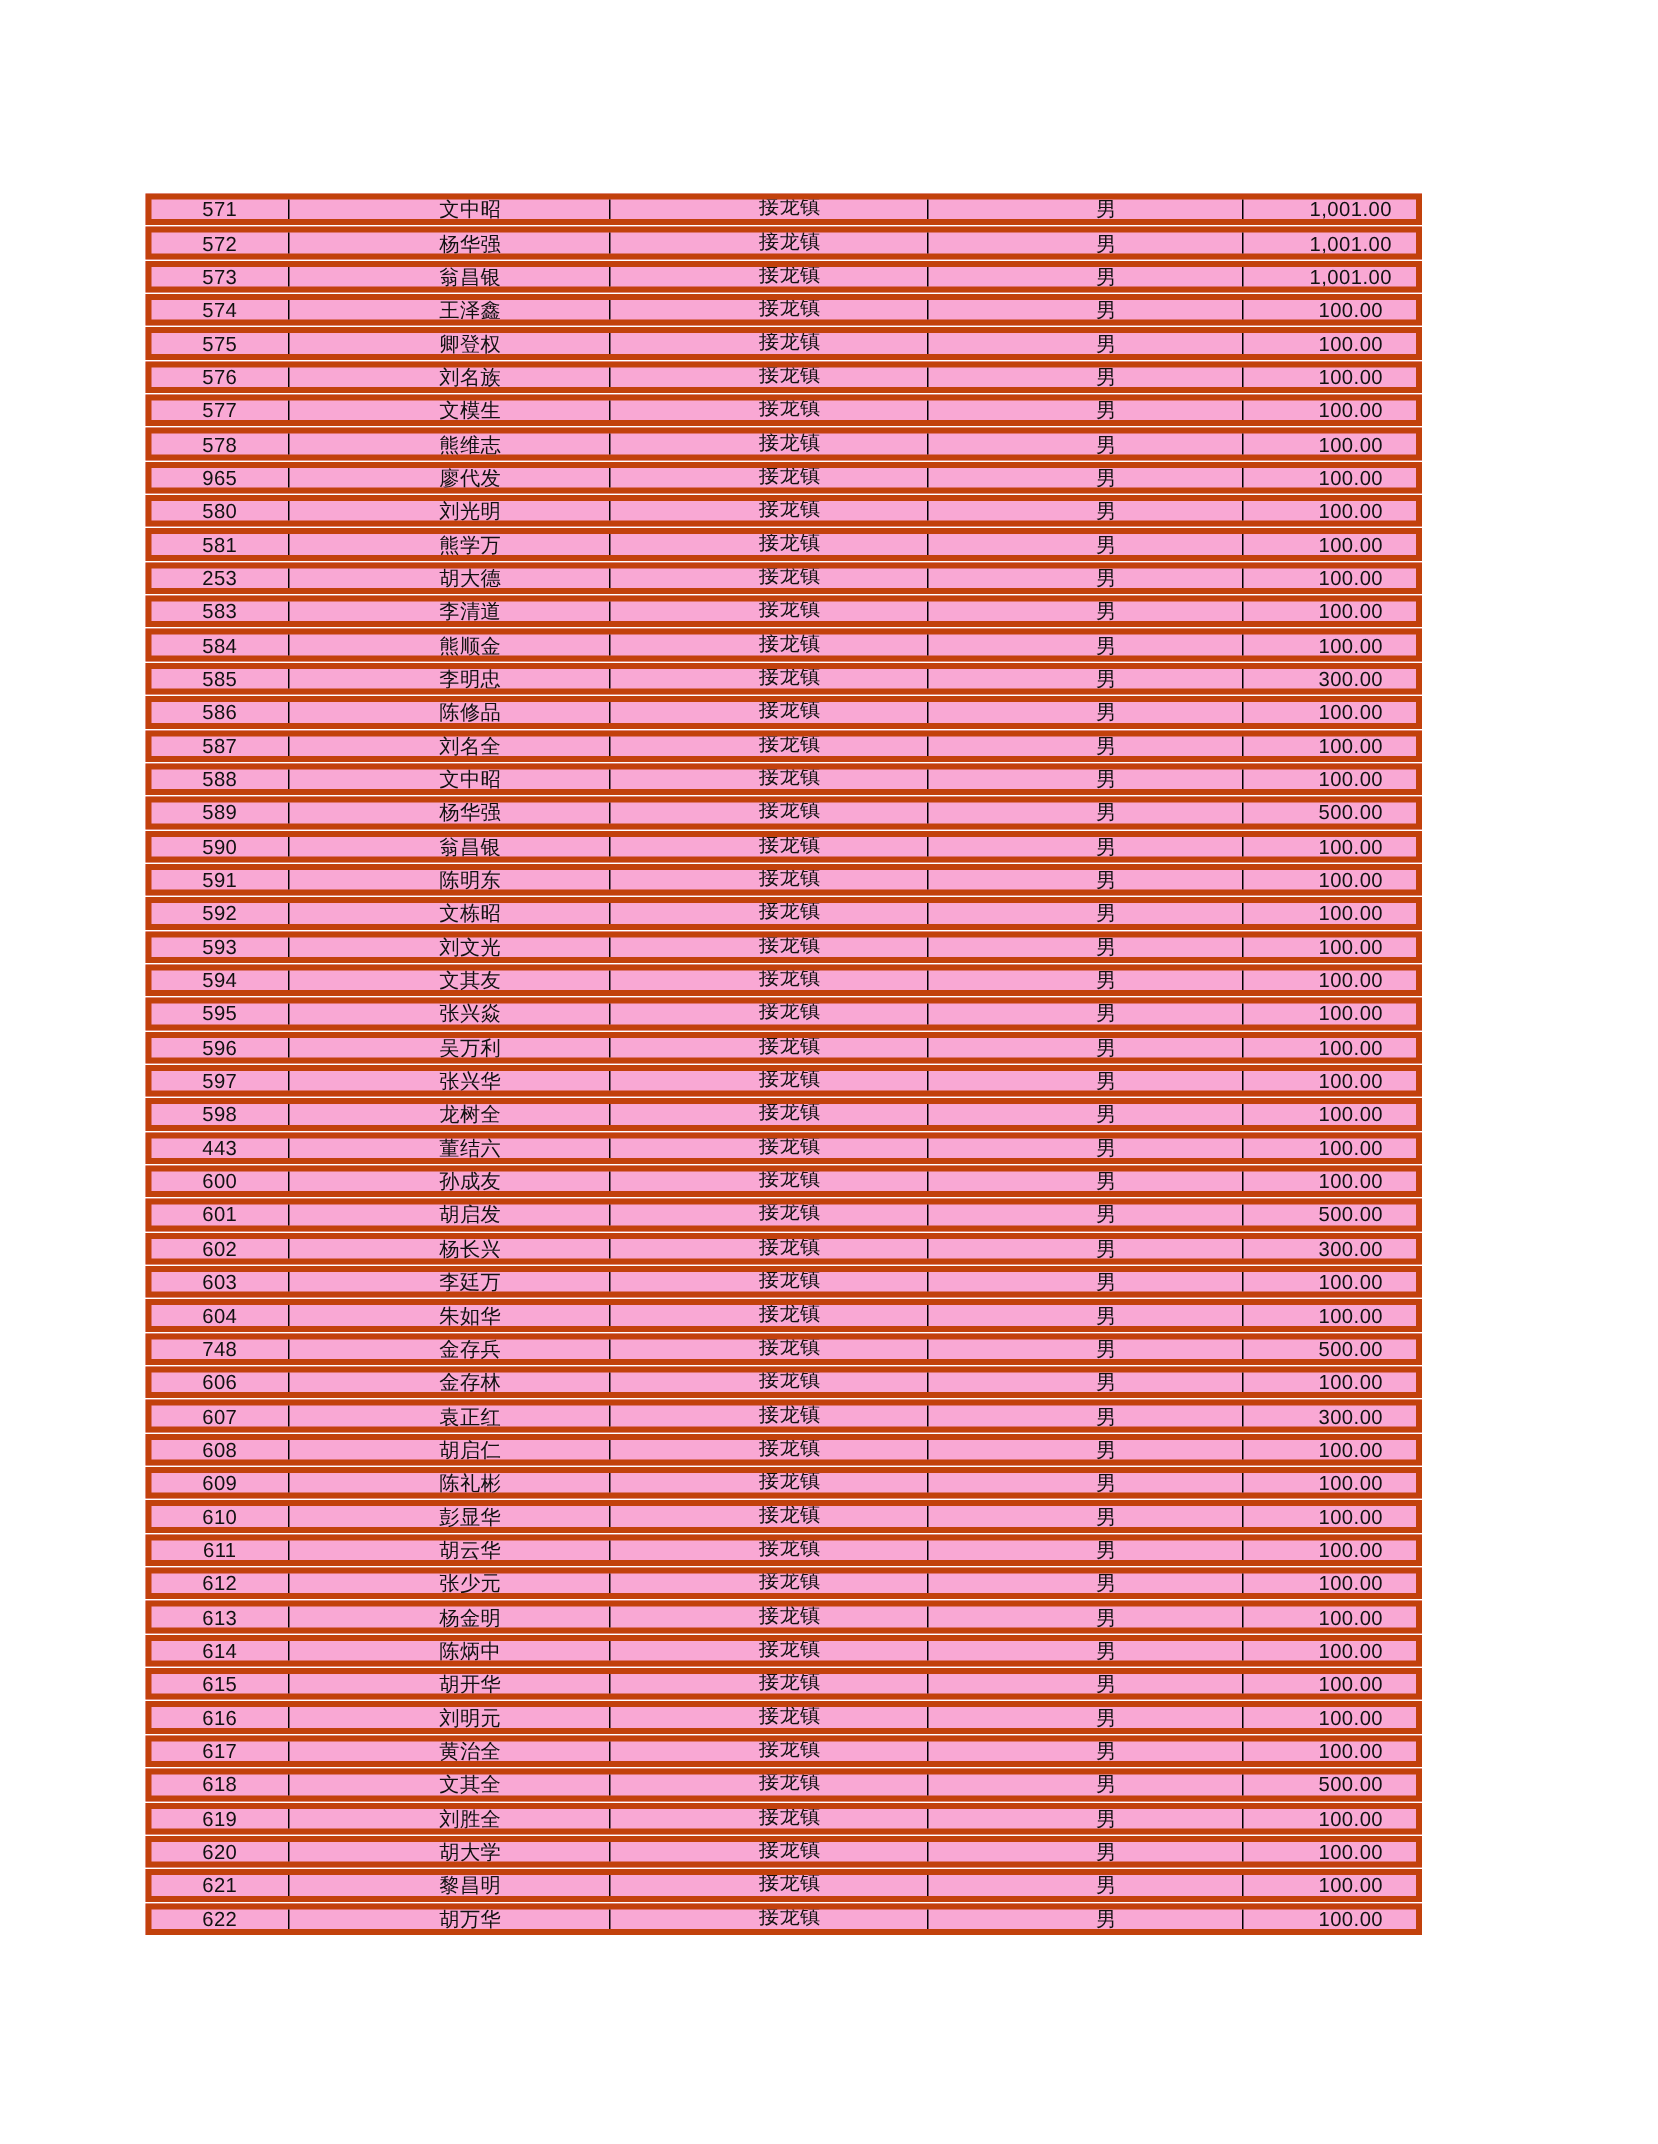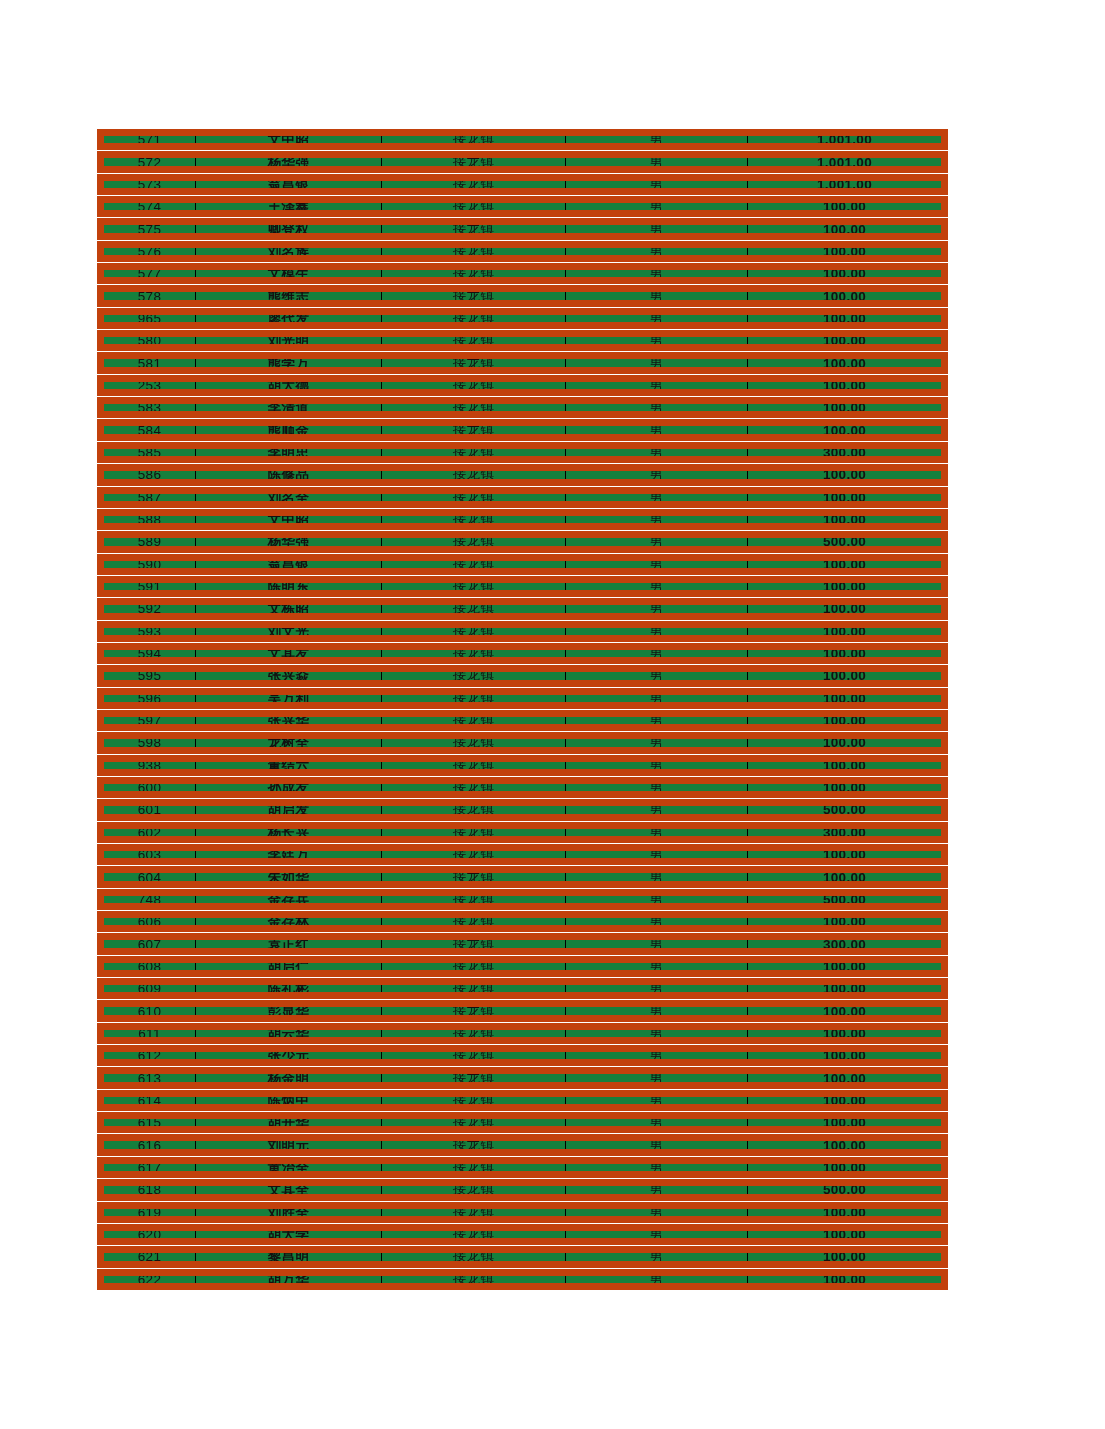--- a/index.html
+++ b/index.html
@@ -21,40 +21,41 @@
     top: 129px;
     width: 851px;
     display: flex;
     flex-direction: column;
     row-gap: 1px;
   }
   .row {
     display: flex;
     box-sizing: border-box;
     height: 21.35px;
-    border: 7px solid #c2410c;
-    background: #15803d;
+    border: 4px solid #c2410c;
+    background: #f9a8d4;
+    gap: 28px;
   }
   .cell {
     box-sizing: border-box;
     display: flex;
     align-items: center;
     justify-content: center;
     font-size: 13.5px;
     line-height: 19px;
     color: #111111;
     white-space: nowrap;
     overflow: hidden;
     letter-spacing: 0.3px;
   }
   .c-num    { width: 92px;  border-right: 1px solid #000000; }
-  .c-name   { width: 186px; border-right: 1px solid #000000; font-weight: bold; }
+  .c-name   { width: 186px; border-right: 1px solid #000000; }
   .c-town   { width: 184px; border-right: 1px solid #000000; font-family: Liberation Mono, monospace; }
   .c-gender { width: 182px; border-right: 1px solid #000000; }
-  .c-amount { flex: 1; font-weight: bold; }
+  .c-amount { flex: 1; }
 </style>
 </head>
 <body>
 
 <div class="page">
   <div class="data-table" id="data-table">
 
       <div class="row">
         <div class="cell c-num">571</div>
         <div class="cell c-name">文中昭</div>
@@ -273,21 +274,21 @@
 
       <div class="row">
         <div class="cell c-num">598</div>
         <div class="cell c-name">龙树全</div>
         <div class="cell c-town">接龙镇</div>
         <div class="cell c-gender">男</div>
         <div class="cell c-amount">100.00</div>
       </div>
 
       <div class="row">
-        <div class="cell c-num">938</div>
+        <div class="cell c-num">443</div>
         <div class="cell c-name">董结六</div>
         <div class="cell c-town">接龙镇</div>
         <div class="cell c-gender">男</div>
         <div class="cell c-amount">100.00</div>
       </div>
 
       <div class="row">
         <div class="cell c-num">600</div>
         <div class="cell c-name">孙成友</div>
         <div class="cell c-town">接龙镇</div>

